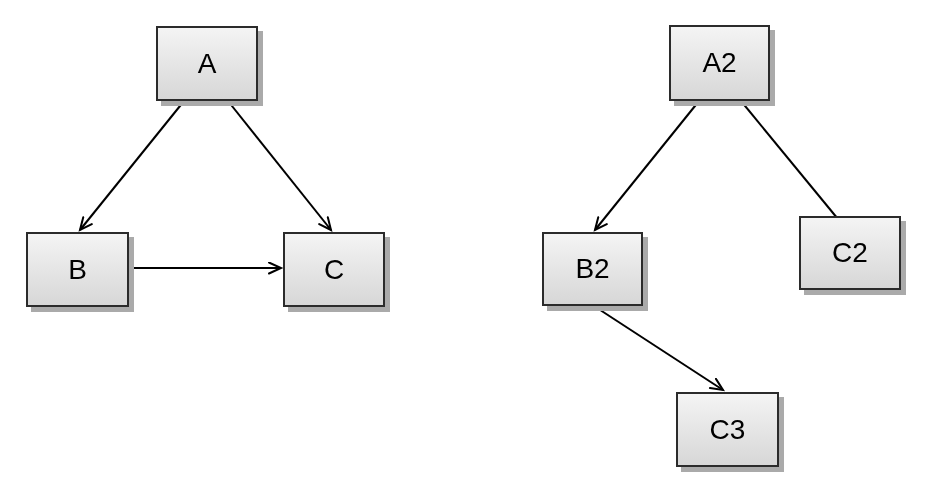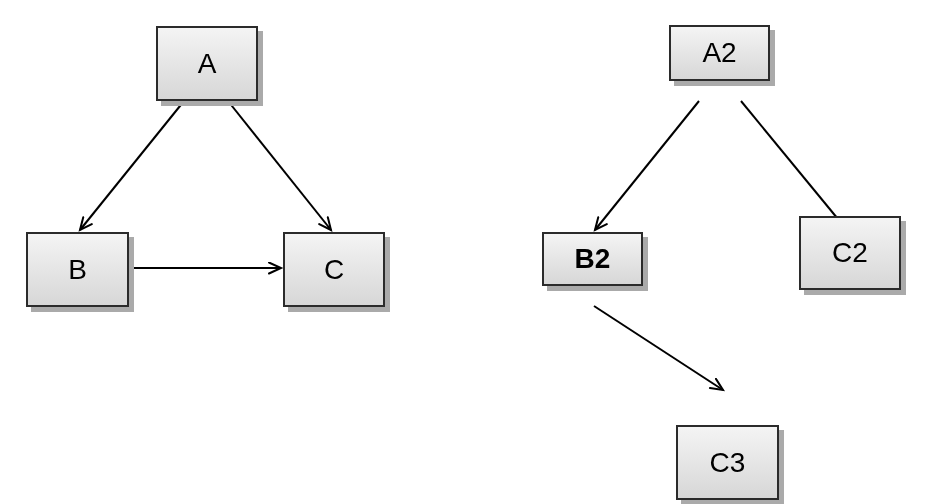--- a/index.html
+++ b/index.html
@@ -71,25 +71,25 @@
 
 <div class="node" style="left: 156px; top: 26px; width: 102px; height: 75px;">
       <span class="node-label">A</span>
     </div>
     <div class="node" style="left: 26px; top: 232px; width: 103px; height: 75px;">
       <span class="node-label">B</span>
     </div>
     <div class="node" style="left: 283px; top: 232px; width: 102px; height: 75px;">
       <span class="node-label">C</span>
     </div>
-    <div class="node" style="left: 669px; top: 25px; width: 101px; height: 56px;">
+    <div class="node" style="left: 669px; top: 25px; width: 101px; height: 76px;">
       <span class="node-label">A2</span>
     </div>
-    <div class="node" style="left: 542px; top: 232px; width: 101px; height: 54px; font-weight: bold;">
+    <div class="node" style="left: 542px; top: 232px; width: 101px; height: 74px;">
       <span class="node-label">B2</span>
     </div>
     <div class="node" style="left: 799px; top: 216px; width: 102px; height: 74px;">
       <span class="node-label">C2</span>
     </div>
-    <div class="node" style="left: 676px; top: 392px; width: 103px; height: 75px; margin-top: 33px;">
+    <div class="node" style="left: 676px; top: 392px; width: 103px; height: 75px;">
       <span class="node-label">C3</span>
     </div>
   </div>
 
 </body></html>

